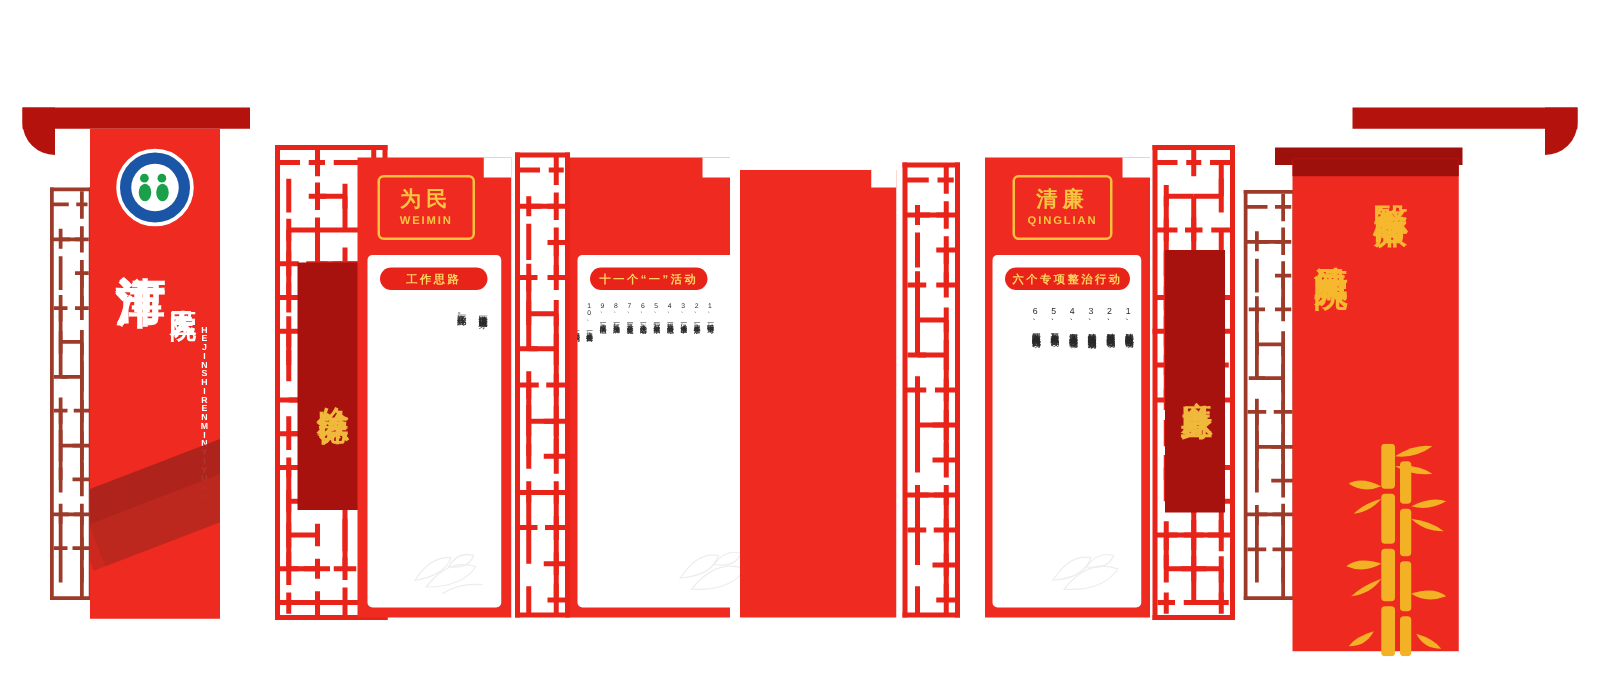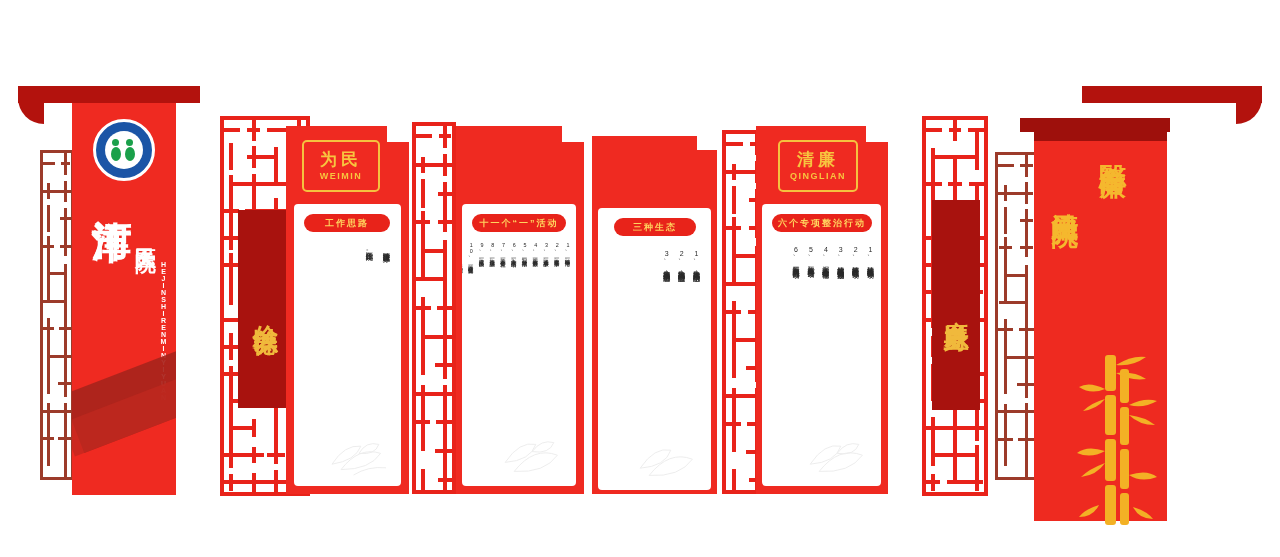--- a/index.html
+++ b/index.html
@@ -464,21 +464,21 @@
       <div class="cell" style="left: 22.8379px; top: 327.077px; width: 20.3242px; height: 4px;"></div>
       <div class="cell" style="left: 31px; top: 320.27px; width: 4px; height: 17.6134px;"></div>
       <div class="cell" style="left: 31px; top: 329.077px; width: 4px; height: 28.6154px;"></div>
       <div class="cell" style="left: 9px; top: 346.679px; width: 4px; height: 22.0265px;"></div>
       <div class="cell" style="left: 25.81px; top: 355.692px; width: 14.38px; height: 4px;"></div>
       <div class="cell" style="left: 31px; top: 344.733px; width: 4px; height: 25.9183px;"></div>
     </div>
 
   <div class="card" style="left:456px;top:126px;width:128px;height:368px;">
     <div class="notch" style="right:0;top:0;width:22px;height:16px;"></div>
-    <div class="white-panel" style="left:6px;top:78px;width:114px;height:282px;">
+    <div class="white-panel" style="left:6px;top:78px;width:114px;height:282px;padding-left:39px;">
       <div class="badge" style="left:10px;top:10px;width:94px;height:18px;">
         <div class="bt">十一个“一”活动</div>
       </div>
       <div class="body-cols" style="left:6px;top:38px;width:104px;height:170px;">
         <div class="col">1、喊响一个廉洁口号。</div>
         <div class="col">2、建立一本责任手册。</div>
         <div class="col">3、述说一个清廉故事。</div>
         <div class="col">4、观看一部清廉电影。</div>
         <div class="col">5、写好一封廉洁家书。</div>
         <div class="col">6、举办一次志士的活动。</div>
@@ -491,34 +491,20 @@
       <svg class="wm" viewBox="0 0 80 80">
         <path d="M8 56 q16-24 34-20 q-6 18-34 20z" fill="none" stroke="#9a9a9a" stroke-width="1.1"></path>
         <path d="M18 66 q22-28 48-18 q-14 20-48 18z" fill="none" stroke="#9a9a9a" stroke-width="1.1"></path>
         <path d="M38 44 q10-14 24-10 q-5 13-24 10z" fill="none" stroke="#9a9a9a" stroke-width="1.1"></path>
       </svg>
     </div>
   </div>
 
   <div class="card" style="left:592px;top:136px;width:125px;height:358px;">
     <div class="notch" style="right:0;top:0;width:20px;height:14px;"></div>
-    <div class="white-panel" style="left:6px;top:72px;width:113px;height:282px;">
-      <div class="badge" style="left:16px;top:10px;width:82px;height:18px;">
-        <div class="bt">三种生态</div>
-      </div>
-      <div class="body-cols big" style="left:20px;top:42px;width:84px;height:170px;">
-        <div class="col">1、全力构建党风清正的政治生态。</div>
-        <div class="col">2、全力构建院风清朗的行业生态。</div>
-        <div class="col">3、全力构建医风清新的道德生态。</div>
-      </div>
-      <svg class="wm" viewBox="0 0 80 80">
-        <path d="M8 58 q16-24 34-20 q-6 18-34 20z" fill="none" stroke="#9a9a9a" stroke-width="1.1"></path>
-        <path d="M18 66 q22-28 48-18 q-14 20-48 18z" fill="none" stroke="#9a9a9a" stroke-width="1.1"></path>
-      </svg>
-    </div>
   </div>
 
   <div class="lattice" id="lat-y2" style="left:722px;top:130px;width:46px;height:364px;">
       <div class="cell" style="left: 0px; top: 0px; width: 46px; height: 4px;"></div>
       <div class="cell" style="left: 0px; top: 360px; width: 46px; height: 4px;"></div>
       <div class="cell" style="left: 0px; top: 0px; width: 4px; height: 364px;"></div>
       <div class="cell" style="left: 42px; top: 0px; width: 4px; height: 364px;"></div>
       <div class="cell" style="left: 2.27291px; top: 12px; width: 18.4542px; height: 4px;"></div>
       <div class="cell" style="left: 27.7685px; top: 12px; width: 13.4631px; height: 4px;"></div>
       <div class="cell" style="left: 32.5px; top: 2.58665px; width: 4px; height: 22.8267px;"></div>
@@ -573,21 +559,21 @@
       <div class="cell" style="left: 32.5px; top: 284.852px; width: 4px; height: 18.2958px;"></div>
       <div class="cell" style="left: 32.5px; top: 294px; width: 4px; height: 28px;"></div>
       <div class="cell" style="left: 23.876px; top: 320px; width: 21.2481px; height: 4px;"></div>
       <div class="cell" style="left: 32.5px; top: 313.383px; width: 4px; height: 17.2346px;"></div>
       <div class="cell" style="left: 32.5px; top: 322px; width: 4px; height: 28px;"></div>
       <div class="cell" style="left: 9.5px; top: 339.224px; width: 4px; height: 21.5528px;"></div>
       <div class="cell" style="left: 26.9832px; top: 348px; width: 15.0337px; height: 4px;"></div>
       <div class="cell" style="left: 32.5px; top: 337.32px; width: 4px; height: 25.361px;"></div>
     </div>
 
-  <div class="card" style="left:756px;top:126px;width:132px;height:368px;">
+  <div class="card" style="left:788px;top:126px;width:132px;height:368px;">
     <div class="notch" style="right:0;top:0;width:22px;height:16px;"></div>
     <div class="hdr-box" style="left:22px;top:14px;width:76px;height:48px;">
       <div class="hdr-cn">清廉</div>
       <div class="hdr-py">QINGLIAN</div>
     </div>
     <div class="white-panel" style="left:6px;top:78px;width:119px;height:282px;">
       <div class="badge" style="left:10px;top:10px;width:100px;height:18px;">
         <div class="bt">六个专项整治行动</div>
       </div>
       <div class="body-cols big" style="left:8px;top:42px;width:106px;height:170px;">

